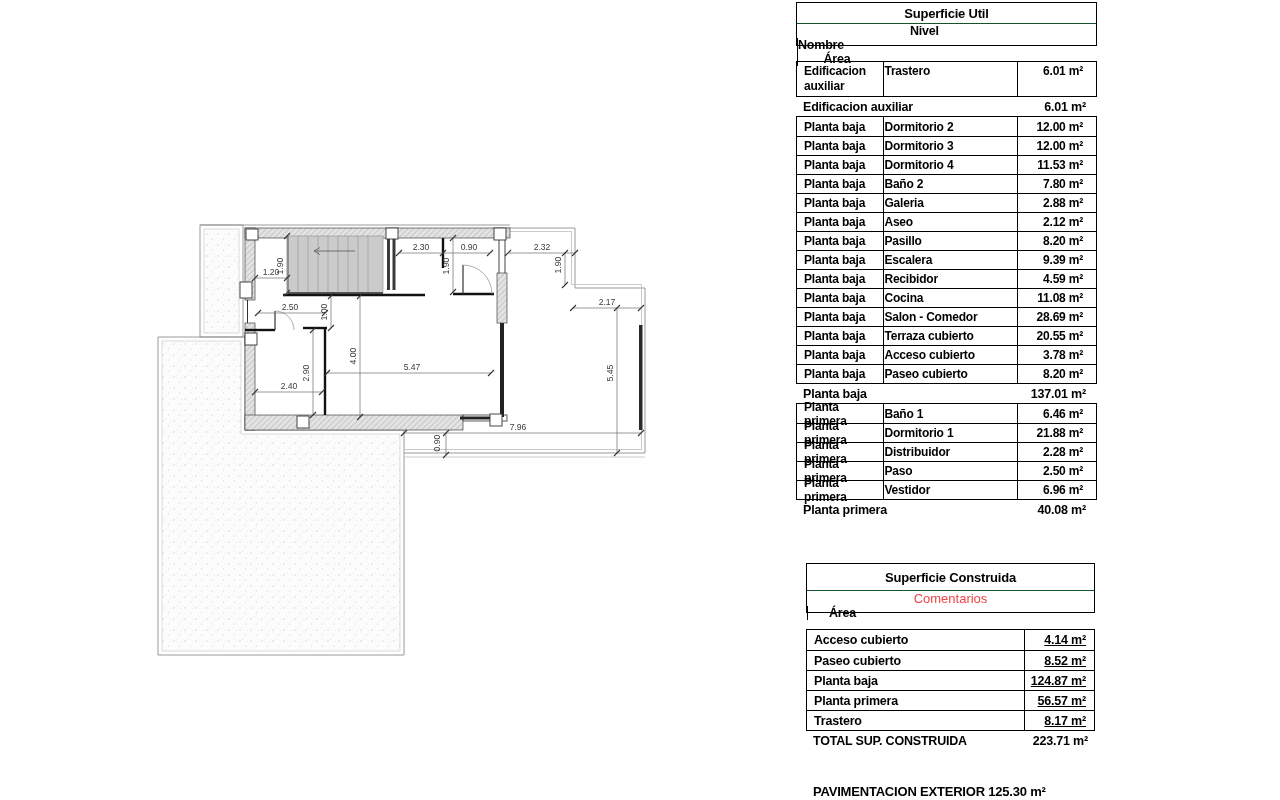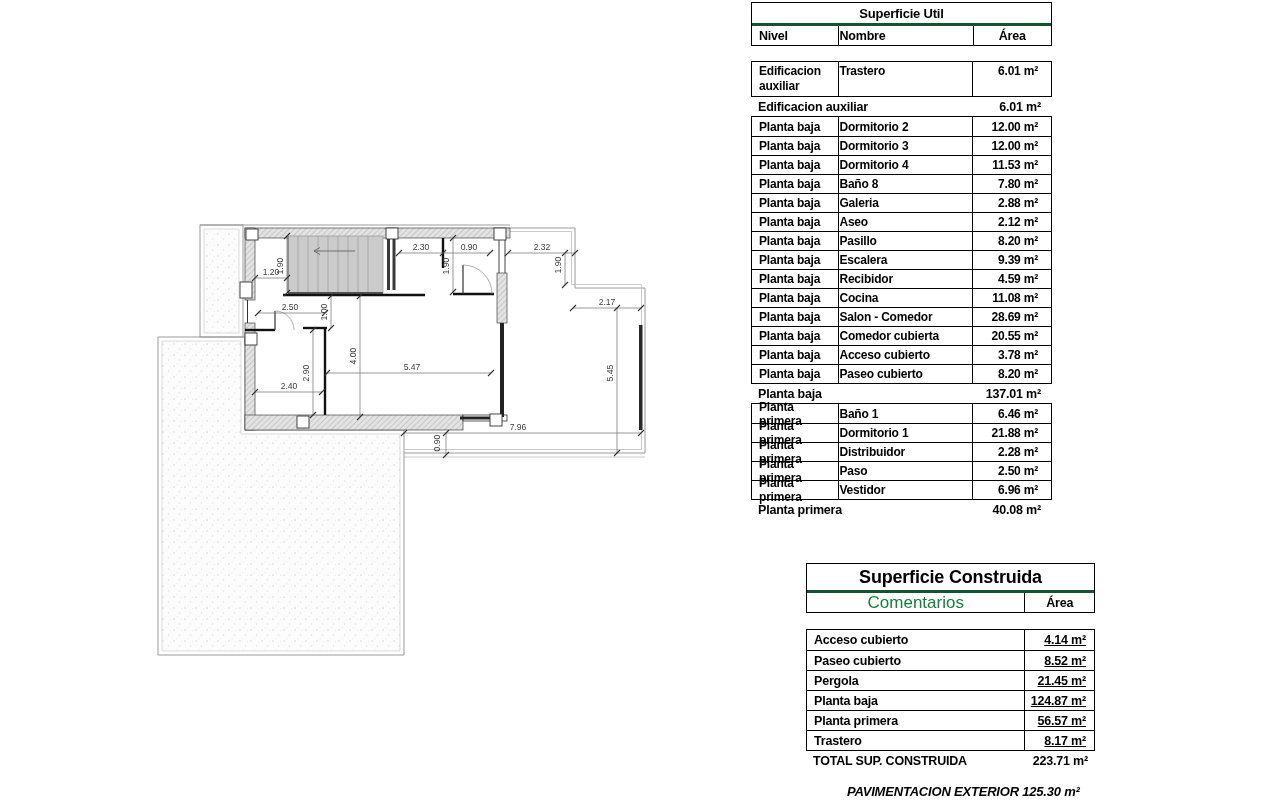--- a/index.html
+++ b/index.html
@@ -3,51 +3,51 @@
 <meta charset="utf-8">
 <style>
   html,body{margin:0;padding:0;background:#fff;}
   .page{position:relative;width:1280px;height:800px;background:#ffffff;overflow:hidden;
         font-family:"Liberation Sans",sans-serif;color:#000;}
   
   .plan{position:absolute;left:150px;top:220px;width:570px;height:440px;}
   .dimtxt{font-family:"Liberation Sans",sans-serif;font-size:8.6px;fill:#3c3c3c;}
   
   .tbl{position:absolute;letter-spacing:-0.2px;font-weight:bold;}
-  .t1{left:751px;top:2px;width:301px;}
+  .t1{left:796px;top:2px;width:301px;}
   .t2{left:806px;top:563px;width:289px;}
   .box{border:1px solid #000;box-sizing:border-box;}
   .trow{display:flex;align-items:center;box-sizing:border-box;}
   .titlerow{height:20px;justify-content:center;font-size:13px;}
-  .t2 .titlerow{height:26px;font-size:18px;}
-  .hdrrow{height:22px;border-top:3px solid #14532d;font-size:12.5px;}
+  .t2 .titlerow{height:26px;font-size:13px;}
+  .hdrrow{height:22px;border-top:1px solid #14532d;font-size:12.5px;flex-direction:column;}
   .c1{width:87px;padding-left:7px;box-sizing:border-box;}
   .c2{width:135px;border-left:1px solid #000;box-sizing:border-box;align-self:stretch;display:flex;align-items:center;}
   .c3{width:79px;border-left:1px solid #000;box-sizing:border-box;text-align:center;align-self:stretch;display:flex;align-items:center;justify-content:center;}
   .datarow{height:19px;font-size:12px;}
   .datarow + .datarow{border-top:1px solid #000;}
   .datarow .c3v{width:79px;border-left:1px solid #000;box-sizing:border-box;text-align:right;padding-right:13px;align-self:stretch;display:flex;align-items:center;justify-content:flex-end;}
   .rowA{height:34px;font-size:12px;align-items:flex-start;}
   .rowA .c1{padding-top:2px;line-height:15px;}
   .rowA .c2{align-items:flex-start;padding-top:2px;line-height:15px;}
   .rowA .c3v{width:79px;border-left:1px solid #000;box-sizing:border-box;align-self:stretch;
              display:flex;justify-content:flex-end;padding-right:13px;padding-top:2px;line-height:15px;}
   .sumrow{height:19px;font-size:12.5px;}
   .sumrow .lab{flex:1;padding-left:7px;}
   .sumrow .val{width:79px;text-align:right;padding-right:11px;box-sizing:border-box;}
   .gap15{margin-top:15px;}
   .gap16{margin-top:16px;}
   
   .t2 .hdrrow{height:22px;}
   .d1{width:219px;padding-left:7px;box-sizing:border-box;}
-  .d1c{width:219px;text-align:center;font-weight:normal;font-size:17px;letter-spacing:0;color:#15803d;}
+  .d1c{width:219px;text-align:center;font-weight:normal;font-size:13px;letter-spacing:0;color:#ef4444;}
   .d2{width:70px;border-left:1px solid #000;box-sizing:border-box;text-align:center;align-self:stretch;display:flex;align-items:center;justify-content:center;font-size:12.5px;}
   .t2 .datarow{height:20px;font-size:12.5px;}
   .t2 .d2v{width:70px;border-left:1px solid #000;box-sizing:border-box;align-self:stretch;display:flex;align-items:center;justify-content:flex-end;padding-right:8px;text-decoration:underline;}
-  .pav{position:absolute;left:847px;top:784px;font-weight:bold;font-size:13px;letter-spacing:-0.2px;font-style:italic;}
+  .pav{position:absolute;left:813px;top:784px;font-weight:bold;font-size:13px;letter-spacing:-0.2px;}
 </style>
 </head>
 <body>
 
 <div class="page">
 
   <svg class="plan" viewBox="0 0 570 440" xmlns="http://www.w3.org/2000/svg">
     <defs>
       <pattern id="hatch" patternUnits="userSpaceOnUse" width="4" height="4" patternTransform="rotate(45)">
         <rect width="4" height="4" fill="#e3e3e3"></rect>
@@ -251,21 +251,21 @@
           <div class="c2">Dormitorio 3</div>
           <div class="c3v">12.00 m²</div>
         </div>
       <div class="trow datarow">
           <div class="c1">Planta baja</div>
           <div class="c2">Dormitorio 4</div>
           <div class="c3v">11.53 m²</div>
         </div>
       <div class="trow datarow">
           <div class="c1">Planta baja</div>
-          <div class="c2">Baño 8</div>
+          <div class="c2">Baño 2</div>
           <div class="c3v">7.80 m²</div>
         </div>
       <div class="trow datarow">
           <div class="c1">Planta baja</div>
           <div class="c2">Galeria</div>
           <div class="c3v">2.88 m²</div>
         </div>
       <div class="trow datarow">
           <div class="c1">Planta baja</div>
           <div class="c2">Aseo</div>
@@ -291,21 +291,21 @@
           <div class="c2">Cocina</div>
           <div class="c3v">11.08 m²</div>
         </div>
       <div class="trow datarow">
           <div class="c1">Planta baja</div>
           <div class="c2">Salon - Comedor</div>
           <div class="c3v">28.69 m²</div>
         </div>
       <div class="trow datarow">
           <div class="c1">Planta baja</div>
-          <div class="c2">Comedor cubierta</div>
+          <div class="c2">Terraza cubierto</div>
           <div class="c3v">20.55 m²</div>
         </div>
       <div class="trow datarow">
           <div class="c1">Planta baja</div>
           <div class="c2">Acceso cubierto</div>
           <div class="c3v">3.78 m²</div>
         </div>
       <div class="trow datarow">
           <div class="c1">Planta baja</div>
           <div class="c2">Paseo cubierto</div>
@@ -362,24 +362,20 @@
     <div class="box gap16">
       <div class="trow datarow">
           <div class="d1">Acceso cubierto</div>
           <div class="d2v">4.14 m²</div>
         </div>
       <div class="trow datarow">
           <div class="d1">Paseo cubierto</div>
           <div class="d2v">8.52 m²</div>
         </div>
       <div class="trow datarow">
-          <div class="d1">Pergola</div>
-          <div class="d2v">21.45 m²</div>
-        </div>
-      <div class="trow datarow">
           <div class="d1">Planta baja</div>
           <div class="d2v">124.87 m²</div>
         </div>
       <div class="trow datarow">
           <div class="d1">Planta primera</div>
           <div class="d2v">56.57 m²</div>
         </div>
       <div class="trow datarow">
           <div class="d1">Trastero</div>
           <div class="d2v">8.17 m²</div>

